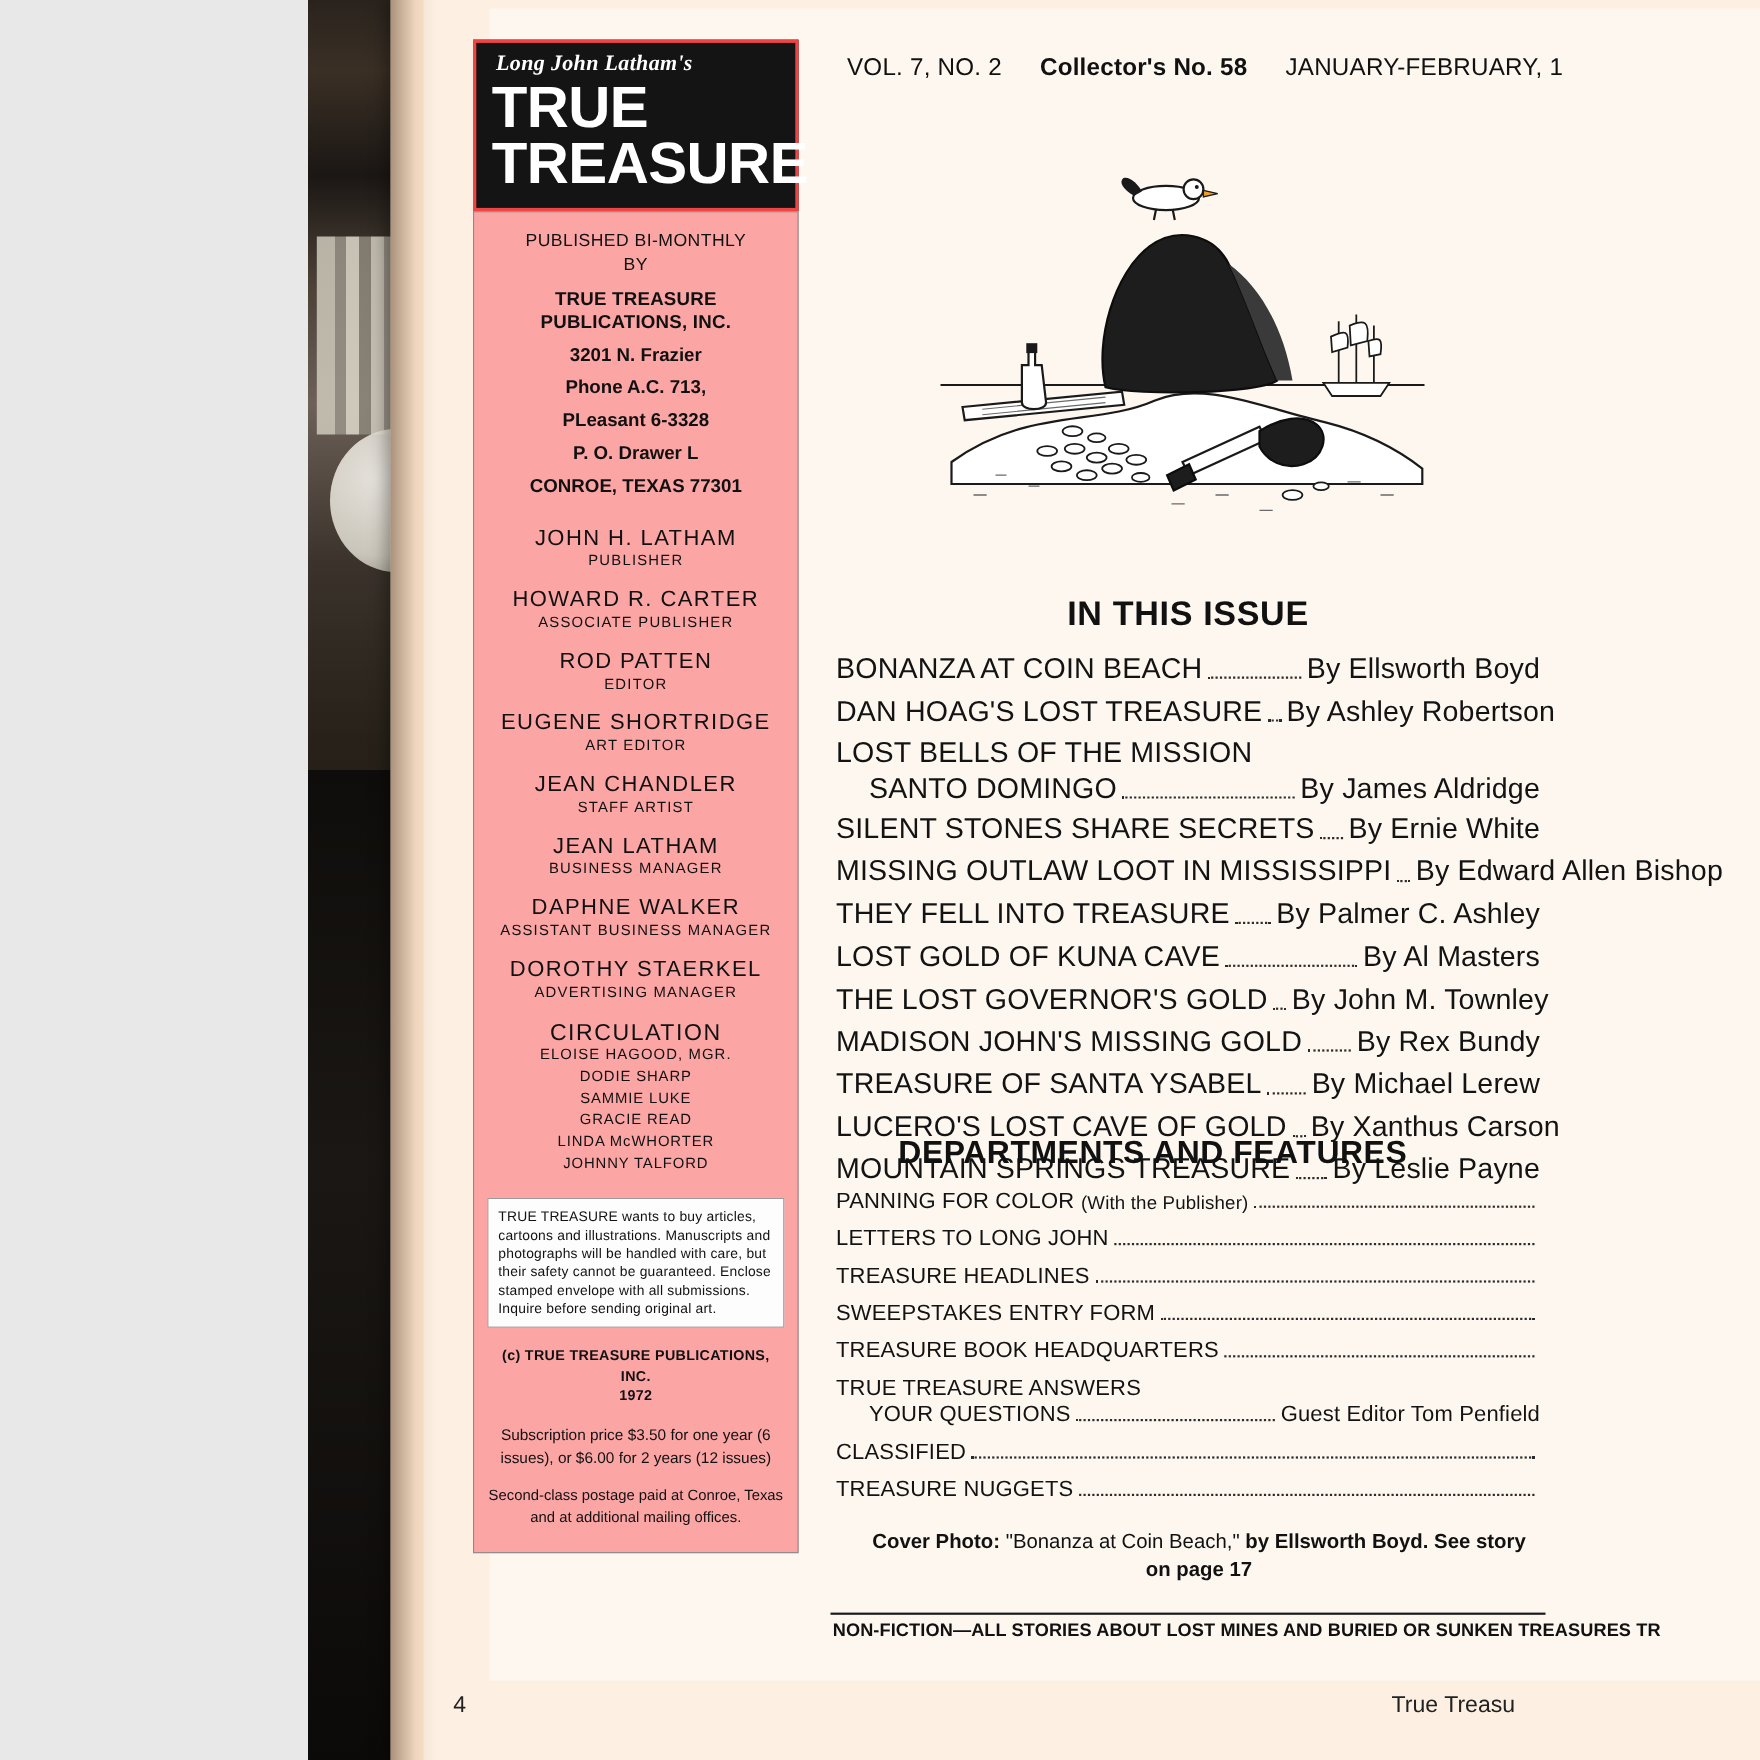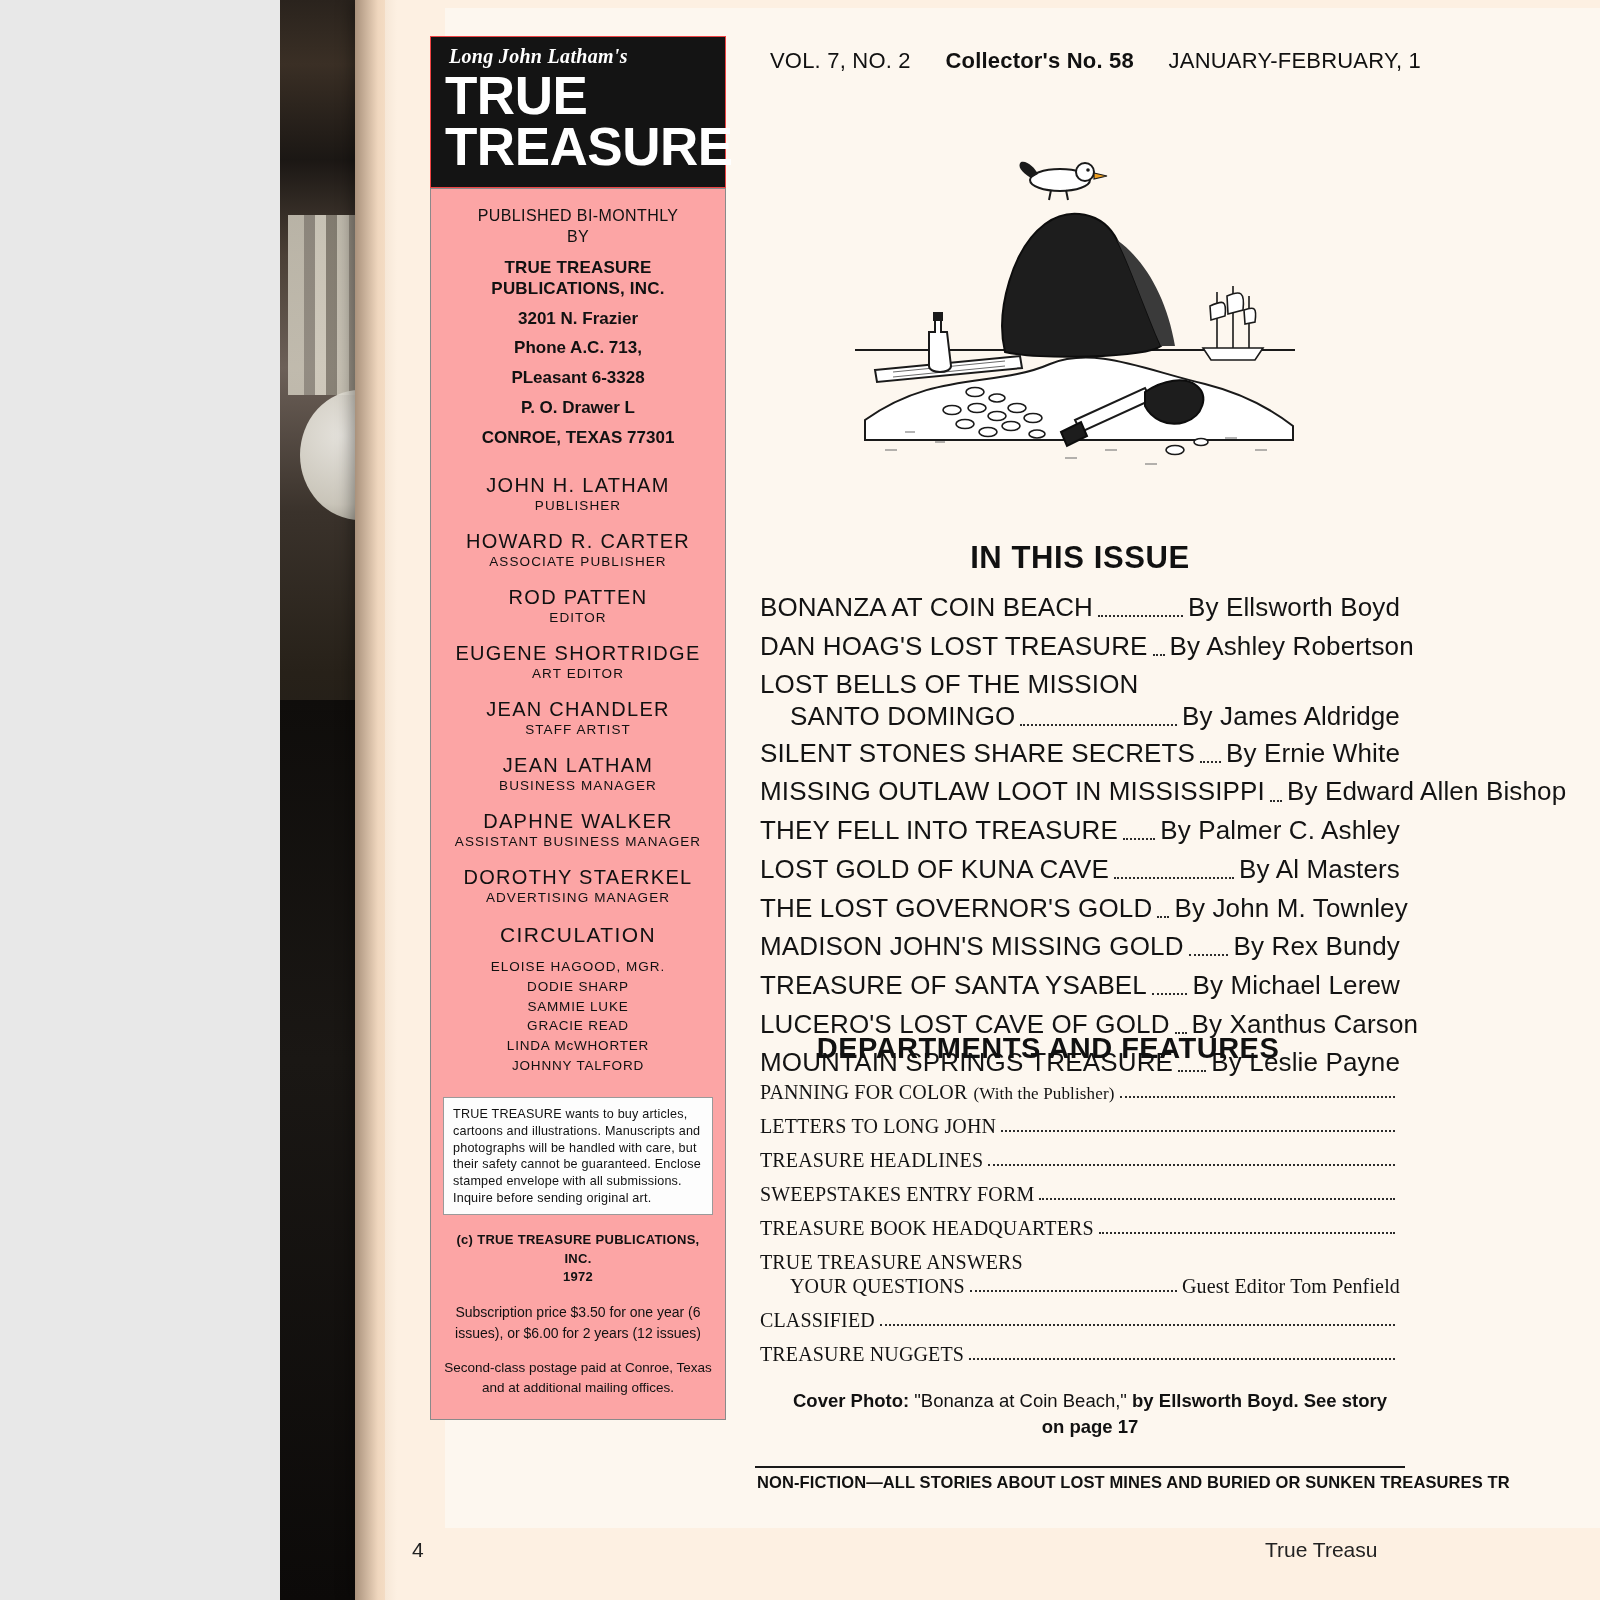--- a/index.html
+++ b/index.html
@@ -99,21 +99,21 @@
   
   .masthead-col {
     position: absolute;
     left: 430px; top: 36px;
     width: 296px;
   }
   .logo-box {
     background: #141414;
     color: #ffffff;
     padding: 8px 10px 14px 10px;
-    border: 1px solid #ef4444;
+    border: 3px solid #ef4444;
   }
   .logo-script {
     font-family: "Liberation Serif", serif;
     font-style: italic;
     font-weight: bold;
     font-size: 20px;
     letter-spacing: .3px;
     margin-left: 8px;
     margin-bottom: 2px;
   }
@@ -165,21 +165,21 @@
     margin-top: 1px;
   }
   .circ-head {
     font-size: 21px;
     letter-spacing: 1.4px;
     margin-top: 18px;
   }
   .circ-mgr {
     font-size: 13.5px;
     letter-spacing: 1px;
-    margin-top: 12px;
+    margin-top: 0;
   }
   .circ-grid {
     font-size: 13.5px;
     letter-spacing: .8px;
     margin-top: 3px;
     line-height: 1.45;
   }
   .circ-row {
     display: flex;
     padding: 0 4px;
@@ -285,21 +285,21 @@
     font-weight: bold;
     letter-spacing: .5px;
     color: #111;
   }
   .dept-list {
     position: absolute;
     left: 760px; top: 1080px;
     width: 640px;
     color: #131313;
   }
-  .dept-list .toc-entry { margin-bottom: 10px; font-size: 20px; font-family: Liberation Serif, serif; }
+  .dept-list .toc-entry { margin-bottom: 10px; font-size: 20px; }
   .paren { font-size: 17px; }
 
   .cover-photo {
     position: absolute;
     left: 790px; top: 1388px;
     width: 600px;
     text-align: center;
     font-size: 18.5px;
     font-weight: bold;
     line-height: 1.4;

